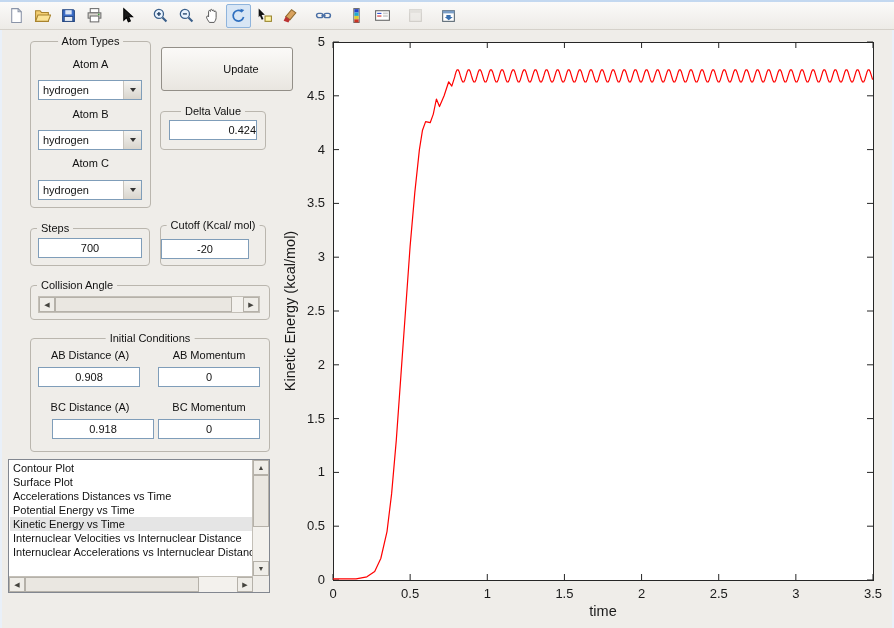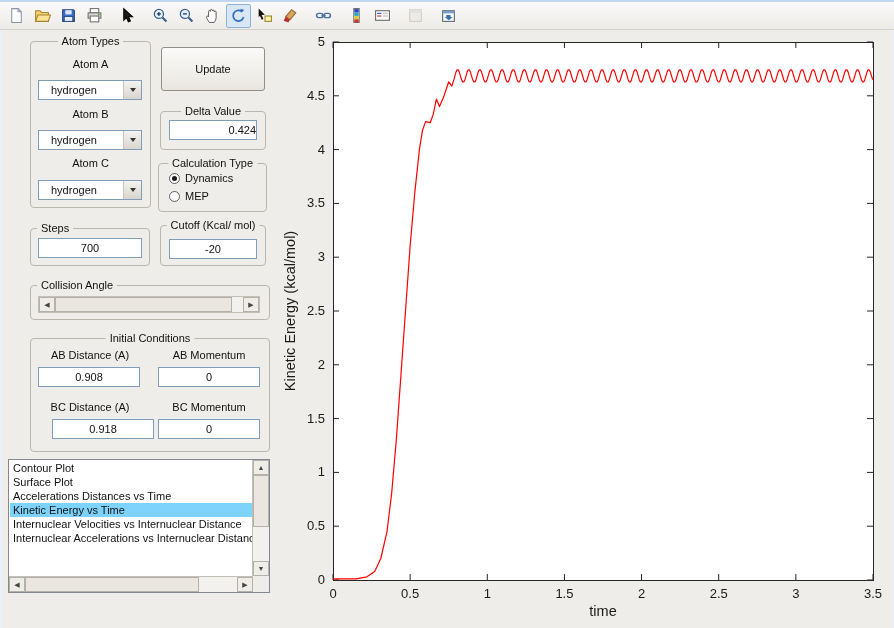--- a/index.html
+++ b/index.html
@@ -17,41 +17,41 @@
   .tb-btn.disabled{opacity:.4;}
   .tb-ic{display:flex;align-items:center;justify-content:center;}
   .tb-sep{width:7px;height:22px;}
   
   .panel{position:absolute;border:1px solid #BAB6AE;border-radius:4px;}
   .ptitle{position:absolute;top:-7px;background:#EFEDE9;padding:0 4px;white-space:nowrap;line-height:13px;}
   .ptitle.center{left:50%;transform:translateX(-50%);}
   .ptitle.left{left:6px;}
   .flabel{position:absolute;left:0;width:100%;text-align:center;line-height:13px;}
   .combo{position:absolute;height:20px;background:#fff;border:1px solid #7F9DB9;display:flex;align-items:stretch;box-sizing:border-box;}
-  .combo-text{flex:1;display:flex;align-items:center;padding-left:12px;overflow:hidden;white-space:nowrap;}
+  .combo-text{flex:1;display:flex;align-items:center;padding-left:4px;overflow:hidden;white-space:nowrap;}
   .combo-btn{width:17px;display:flex;align-items:center;justify-content:center;
     background:linear-gradient(#F4F3F0,#D9D5CD);border-left:1px solid #C9C5BE;}
   .tri{width:0;height:0;border-left:3.5px solid transparent;border-right:3.5px solid transparent;border-top:4px solid #333;}
   .edit{position:absolute;height:18px;line-height:18px;background:#fff;border:1px solid #7F9DB9;text-align:center;box-sizing:content-box;}
   .push-btn{position:absolute;display:flex;align-items:center;justify-content:center;
     background:linear-gradient(#FBFAF8,#E9E6E0);border:1px solid #938F88;border-radius:3px;}
   .radio-row{position:absolute;left:10px;display:flex;align-items:center;gap:5px;height:14px;}
   .radio{width:11px;height:11px;border:1px solid #5E5E5C;border-radius:50%;background:#fff;position:relative;box-sizing:border-box;}
   .radio.checked::after{content:"";position:absolute;left:2px;top:2px;right:2px;bottom:2px;background:#1a1a1a;border-radius:50%;}
   
   .hscroll{position:absolute;display:flex;height:17px;background:#F3F1ED;border:1px solid #C3BFB7;box-sizing:border-box;}
   .sb-btn{width:16px;display:flex;align-items:center;justify-content:center;background:#EFEDE8;
     border:1px solid #B5B1A9;font-size:7px;color:#45443F;box-sizing:border-box;}
   .sb-track{flex:1;position:relative;}
   .sb-thumb{position:absolute;top:0;bottom:0;background:#EAE7E1;border:1px solid #B5B1A9;box-sizing:border-box;}
   
   #listbox{position:absolute;left:8px;top:459px;width:262px;height:134px;background:#fff;border:1px solid #828790;box-sizing:border-box;}
   #list-items{position:absolute;left:1px;top:1px;right:17px;bottom:17px;overflow:hidden;}
   .list-item{height:14px;line-height:14px;padding-left:3px;white-space:nowrap;overflow:hidden;}
-  .list-item.selected{background:#7dd3fc;}
+  .list-item.selected{background:#e5e5e5;}
   #v-scroll{position:absolute;top:0;right:0;width:16px;bottom:16px;background:#F3F1ED;border-left:1px solid #C3BFB7;}
   #v-scroll .sb-btn{width:100%;height:15px;}
   #v-scroll .v-track{position:absolute;left:0;right:0;top:15px;bottom:15px;}
   #v-scroll .v-thumb{position:absolute;left:0;right:0;top:0;height:52px;background:#EAE7E1;border:1px solid #B5B1A9;box-sizing:border-box;}
   #v-scroll .down{position:absolute;bottom:0;}
   #h-scroll{left:0;bottom:0;right:16px;position:absolute;height:16px;display:flex;background:#F3F1ED;border-top:1px solid #C3BFB7;box-sizing:border-box;}
   #sb-corner{position:absolute;right:0;bottom:0;width:16px;height:16px;background:#EFEDE9;}
   
   #plot-wrap{position:absolute;left:278px;top:30px;width:616px;height:598px;}
   svg text{font-family:"Liberation Sans",sans-serif;}
@@ -228,49 +228,38 @@
     </div>
     <span class="flabel" style="top:115px">Atom C</span>
     <div class="combo" style="left:7px;top:138px;width:104px">
       <span class="combo-text">hydrogen</span>
       <span class="combo-btn">
           <span class="tri"></span>
         </span>
     </div>
   </div>
 
-  <div class="push-btn" style="left:161px;top:47px;width:102px;height:42px;">
+  <div class="push-btn" style="left:161px;top:47px;width:102px;height:42px;padding-left:28px;">
     <span>Update</span>
   </div>
 
   <div class="panel" style="left:160px;top:111px;width:104px;height:37px;">
     <span class="ptitle center">Delta Value</span>
     <div class="edit" style="left:8px;top:8px;width:86px;text-align:right;">0.424</div>
   </div>
 
-  <div class="panel" style="left:158px;top:163px;width:107px;height:47px;">
-    <span class="ptitle center">Calculation Type</span>
-    <div class="radio-row" style="top:7px">
-      <span class="radio checked"></span>
-      <span>Dynamics</span>
-    </div>
-    <div class="radio-row" style="top:25px">
-      <span class="radio"></span>
-      <span>MEP</span>
-    </div>
-  </div>
 
   <div class="panel" style="left:30px;top:228px;width:118px;height:36px;">
     <span class="ptitle left">Steps</span>
     <div class="edit" style="left:7px;top:9px;width:102px;">700</div>
   </div>
 
   <div class="panel" style="left:160px;top:225px;width:104px;height:39px;">
     <span class="ptitle center">Cutoff (Kcal/ mol)</span>
-    <div class="edit" style="left:8px;top:13px;width:86px;">-20</div>
+    <div class="edit" style="left:0;top:13px;width:86px;">-20</div>
   </div>
 
   <div class="panel" style="left:30px;top:277px;width:238px;height:33px;margin-top:8px;">
     <span class="ptitle left">Collision Angle</span>
     <div class="hscroll" style="left:7px;top:10px;width:222px;">
       <span class="sb-btn">◀</span>
       <span class="sb-track">
         <span class="sb-thumb" style="left:0;width:94%;"></span>
       </span>
       <span class="sb-btn">▶</span>
@@ -287,20 +276,21 @@
     <span class="flabel" style="left:126px;top:62px;width:104px;">BC Momentum</span>
     <div class="edit" style="left:21px;top:80px;width:100px;">0.918</div>
     <div class="edit" style="left:127px;top:80px;width:100px;">0</div>
   </div>
 
   <div id="listbox">
     <div id="list-items">
         <div class="list-item">Contour Plot</div>
         <div class="list-item">Surface Plot</div>
         <div class="list-item">Accelerations Distances vs Time</div>
+        <div class="list-item">Potential Energy vs Time</div>
         <div class="list-item selected">Kinetic Energy vs Time</div>
         <div class="list-item">Internuclear Velocities vs Internuclear Distance</div>
         <div class="list-item">Internuclear Accelerations vs Internuclear Distance</div>
       </div>
     <div id="v-scroll">
       <span class="sb-btn">▲</span>
       <span class="v-track">
         <span class="v-thumb"></span>
       </span>
       <span class="sb-btn down">▼</span>

